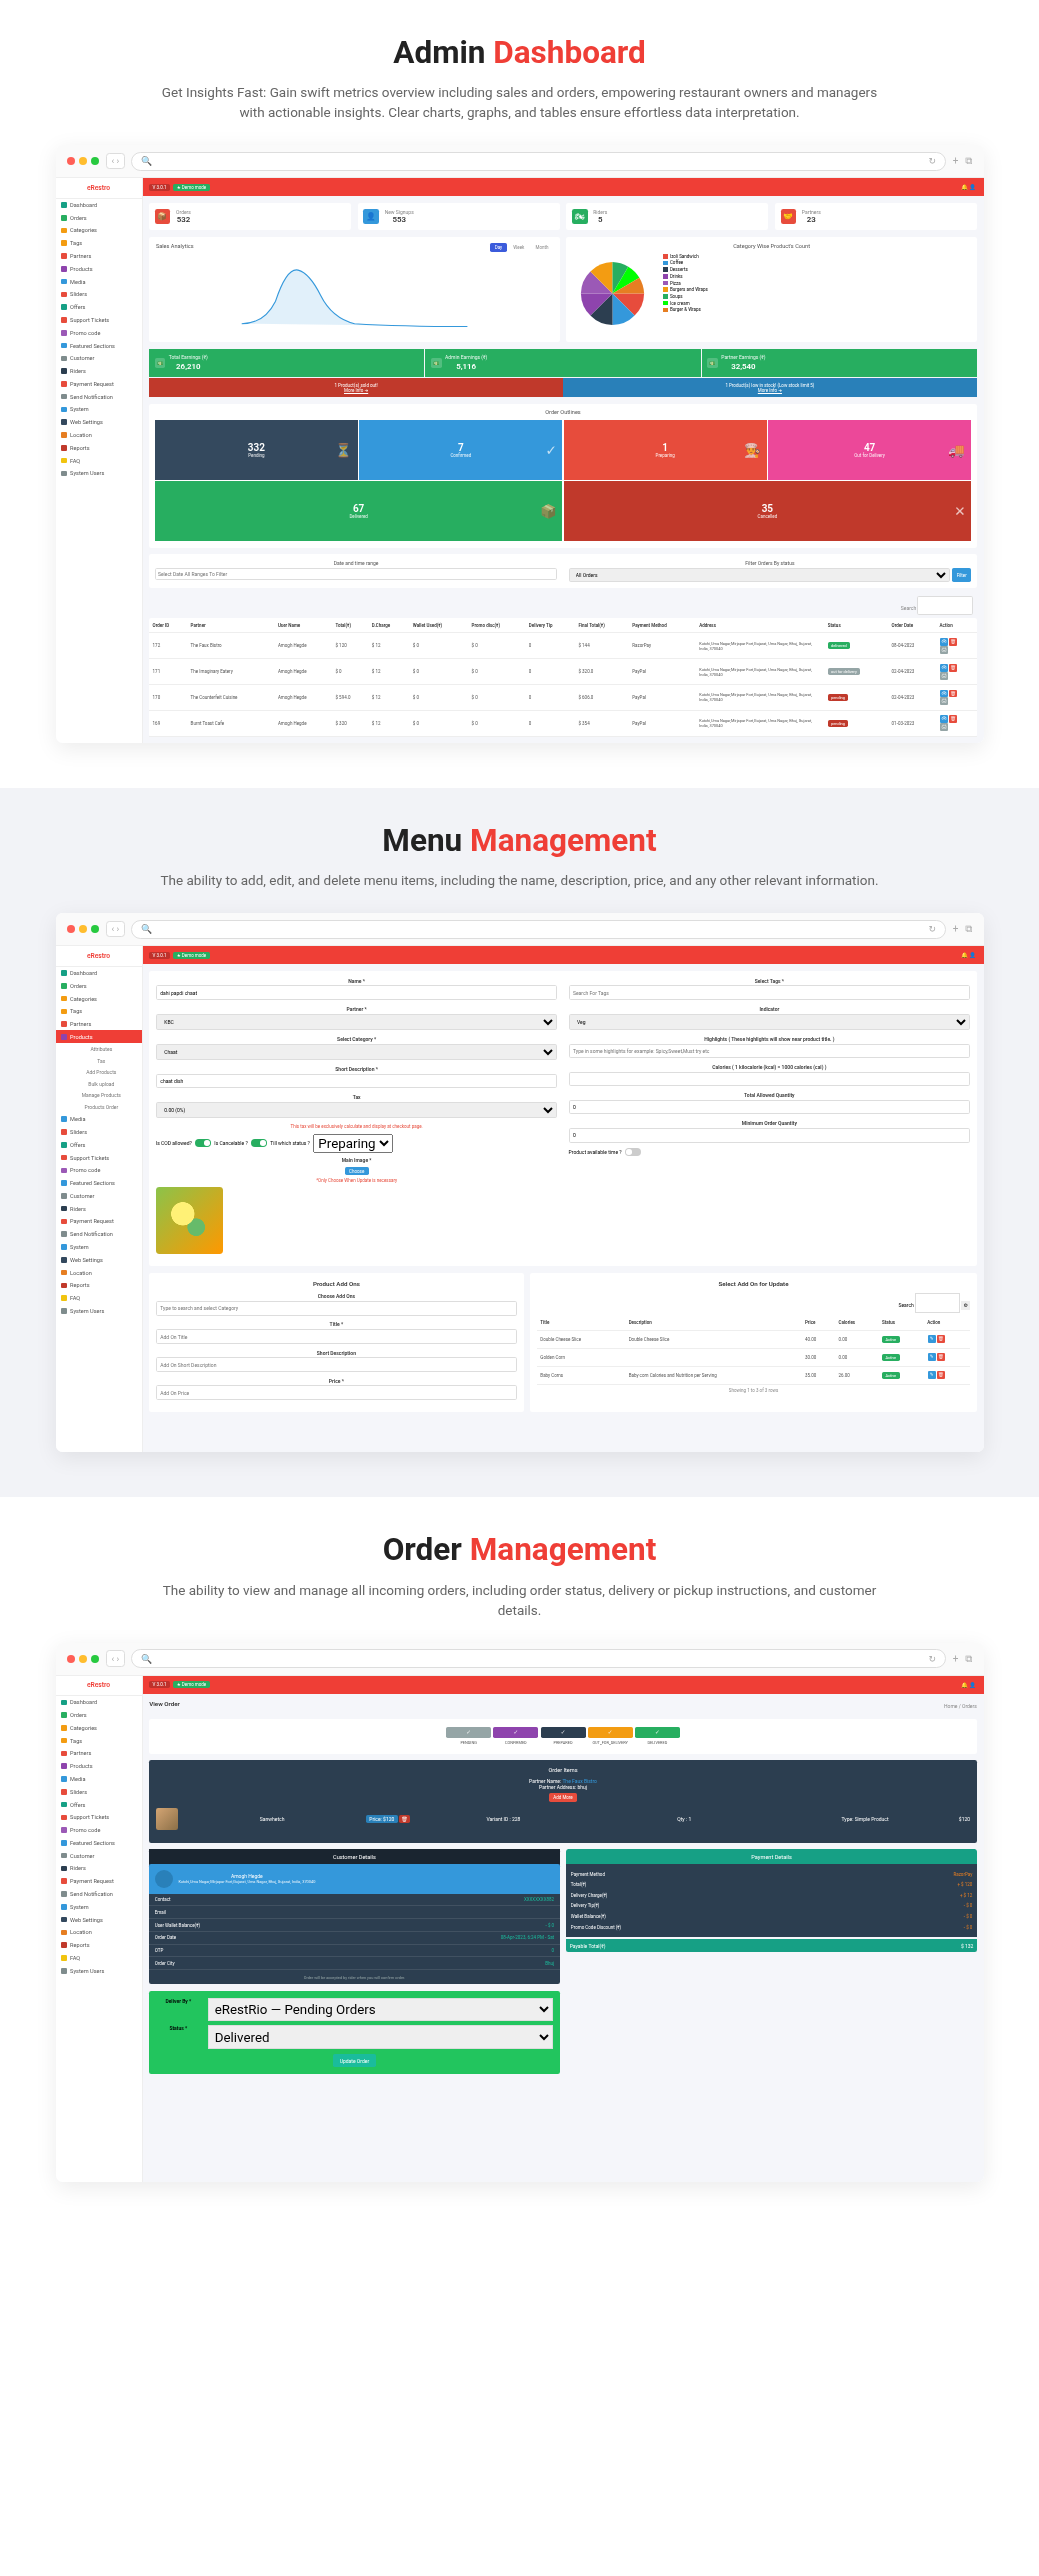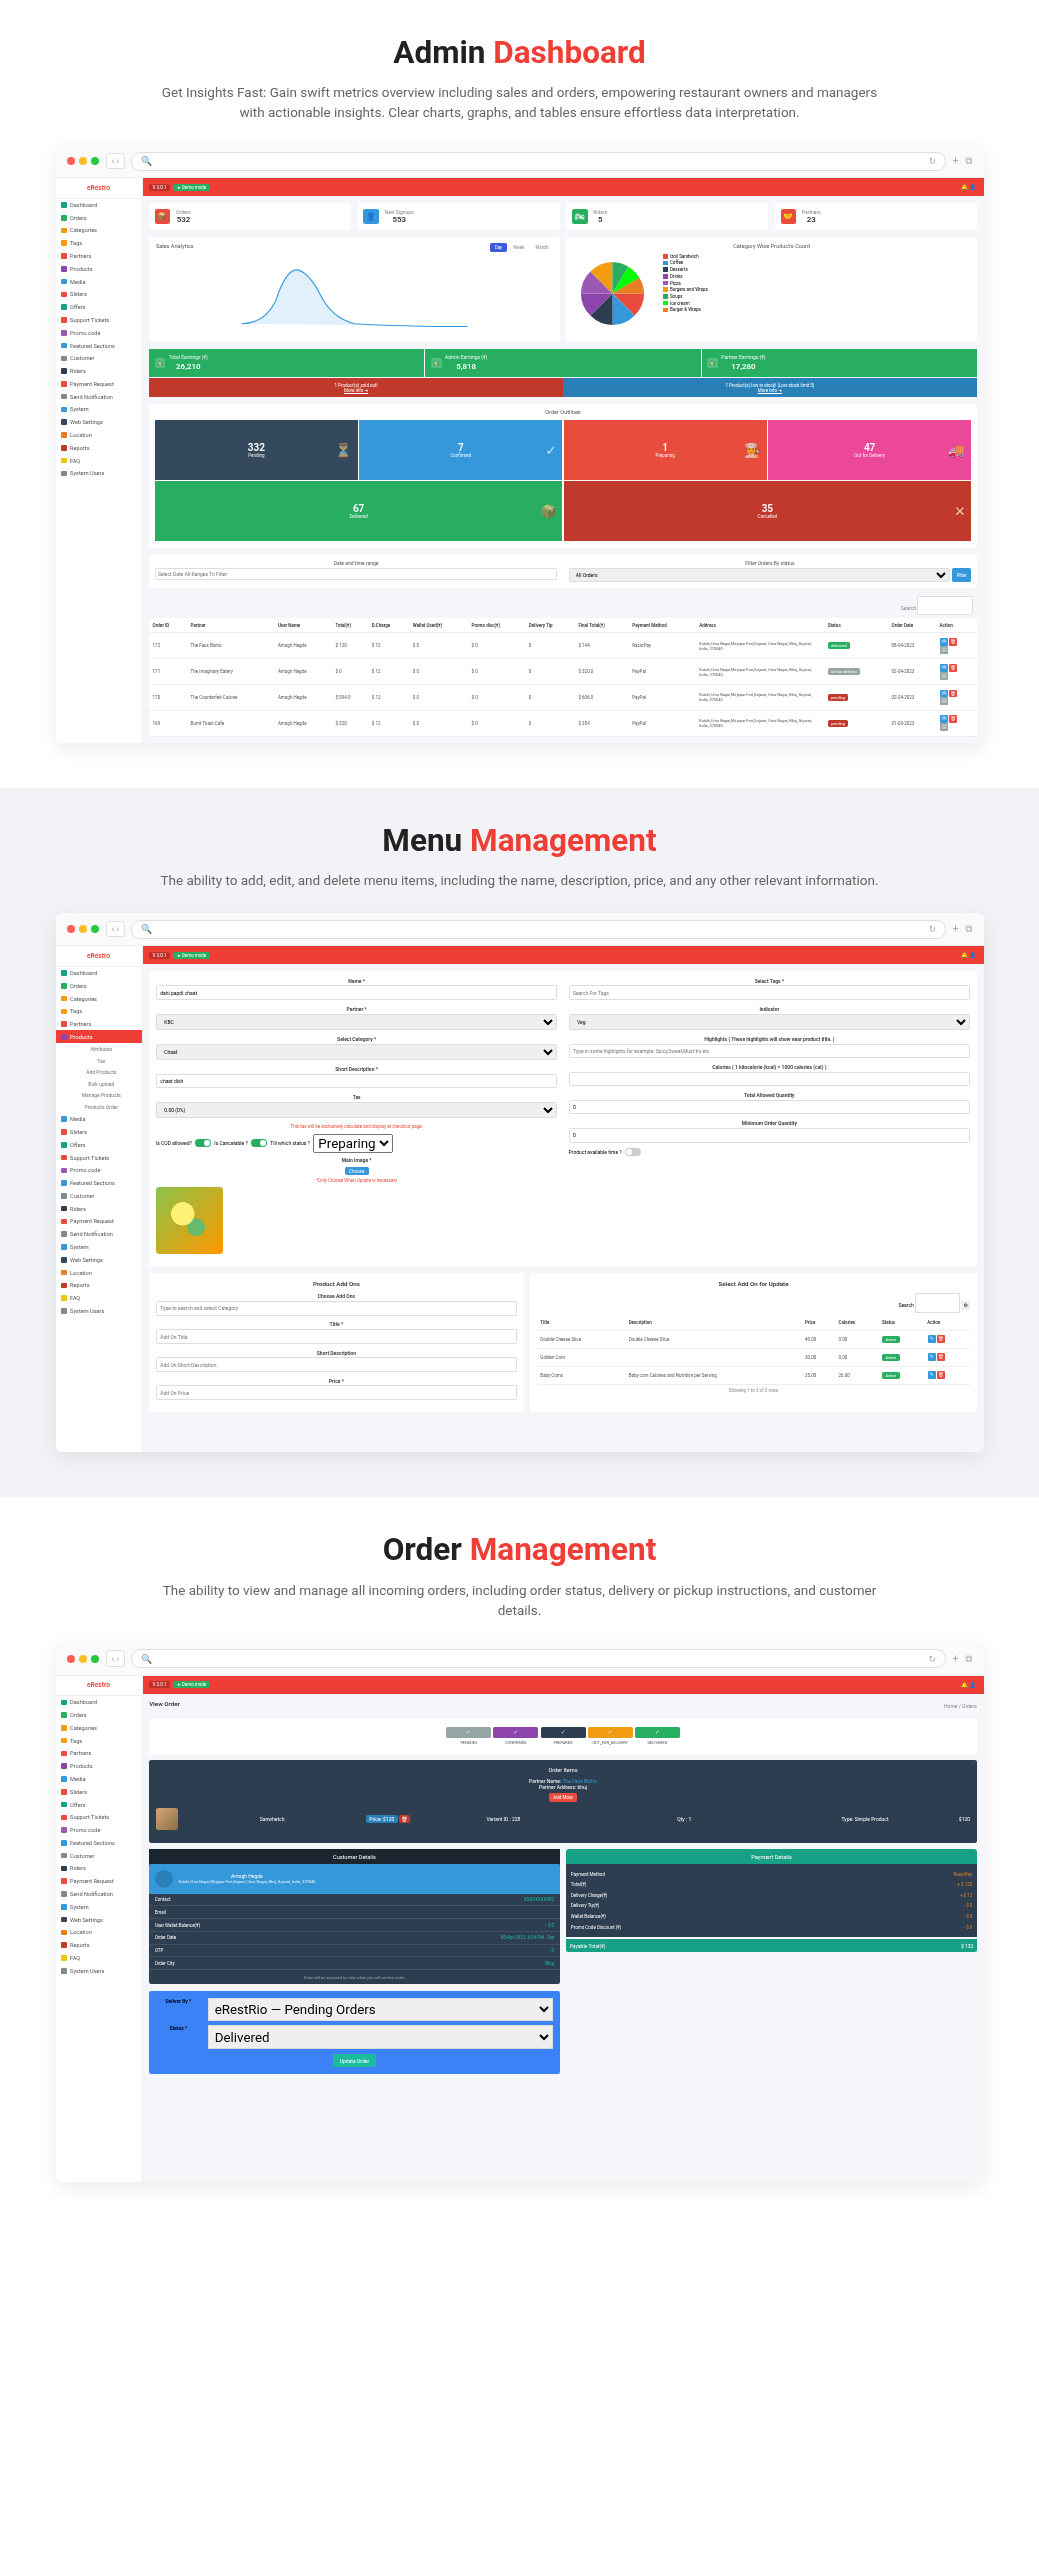--- a/index.html
+++ b/index.html
@@ -106,21 +106,21 @@
 .two-col>div{flex:1}
 .cust-header{background:#3498db;padding:5.6px;display:flex;align-items:center;gap:5.6px;color:#fff;font-size:5px;border-radius:2.2px 2.2px 0 0}
 .avatar{width:18px;height:18px;border-radius:50%;background:#2980b9}
 .detail-row{display:flex;justify-content:space-between;padding:3.4px 5.6px;font-size:4.5px;color:#fff;border-bottom:0.6px solid rgba(255,255,255,0.1)}
 .detail-row .val{color:#1abc9c}
 .pay-header{background:#16a085;padding:4.5px;color:#fff;font-size:5.6px;text-align:center;border-radius:2.2px 2.2px 0 0}
 .pay-body{background:#2c3e50;padding:4.5px}
 .pay-row{display:flex;justify-content:space-between;padding:2.8px 0;font-size:4.5px;color:#fff}
 .pay-row .val{color:#e67e22}
 .pay-total{background:#16a085;padding:3.4px;display:flex;justify-content:space-between;font-size:5px;color:#fff;margin-top:2.2px}
-.deliver-box{background:#3b82f6;padding:6.7px;border-radius:2.2px;margin-top:6.7px;font-size:5px}
+.deliver-box{background:#22c55e;padding:6.7px;border-radius:2.2px;margin-top:6.7px;font-size:5px}
 .update-btn{background:#1abc9c;color:#fff;border:none;padding:3.4px 6.7px;border-radius:1.7px;font-size:5px;margin-top:5.6px}
 </style>
 </head>
 <body>
 
 <div class="page">
 
 <div class="section">
   <h1 class="sec-title"><span>Admin</span> <span class="red">Dashboard</span></h1>
   <p class="sec-desc">Get Insights Fast: Gain swift metrics overview including sales and orders, empowering restaurant owners and managers with actionable insights. Clear charts, graphs, and tables ensure effortless data interpretation.</p>
@@ -360,30 +360,30 @@
                       <div class="earn-label">Total Earnings (₹)</div>
                       <div class="earn-val">26,210</div>
                     </div>
                   </div>
                 </div>
                 <div class="earn">
                   <div style="display:flex;gap:3.4px;align-items:center">
                     <span style="background:rgba(255,255,255,0.2);padding:2.2px;border-radius:1.7px">💵</span>
                     <div>
                       <div class="earn-label">Admin Earnings (₹)</div>
-                      <div class="earn-val">5,818</div>
+                      <div class="earn-val">5,116</div>
                     </div>
                   </div>
                 </div>
                 <div class="earn">
                   <div style="display:flex;gap:3.4px;align-items:center">
                     <span style="background:rgba(255,255,255,0.2);padding:2.2px;border-radius:1.7px">💵</span>
                     <div>
                       <div class="earn-label">Partner Earnings (₹)</div>
-                      <div class="earn-val">17,280</div>
+                      <div class="earn-val">32,540</div>
                     </div>
                   </div>
                 </div>
               </div>
           <div class="alert-row" id="alerts1">
                 <div class="alert red">1 Product(s) sold out!<br><span style="text-decoration:underline">More Info ➜</span></div>
                 <div class="alert blue">1 Product(s) low in stock! (Low stock limit 5)<br><span style="text-decoration:underline">More Info ➜</span></div>
               </div>
           <div class="order-out">
             <div class="oo-title">Order Outlines</div>

